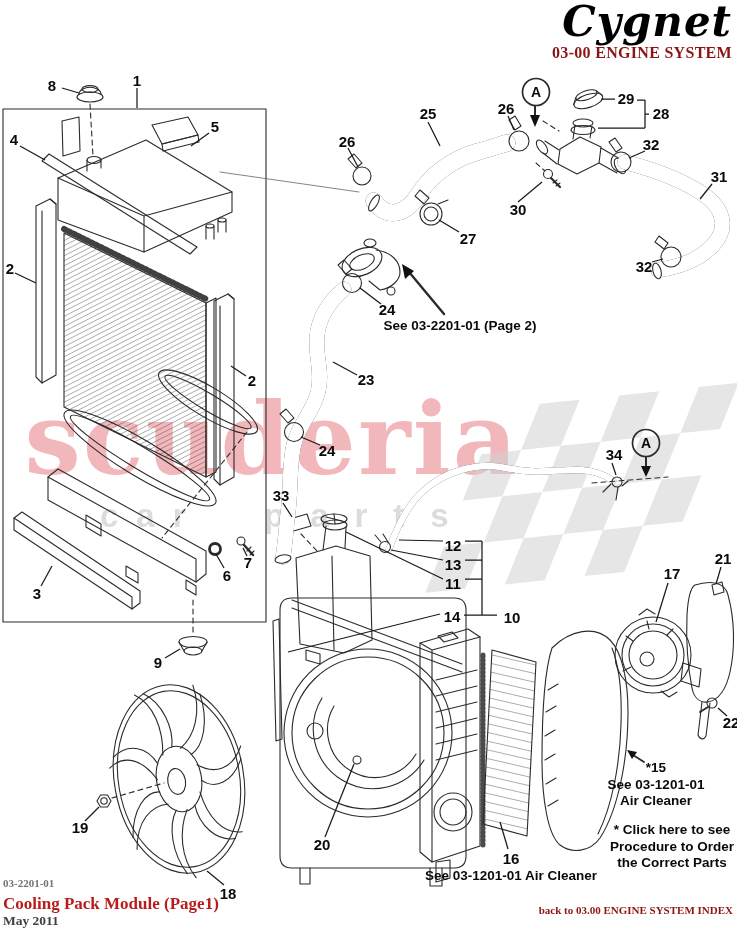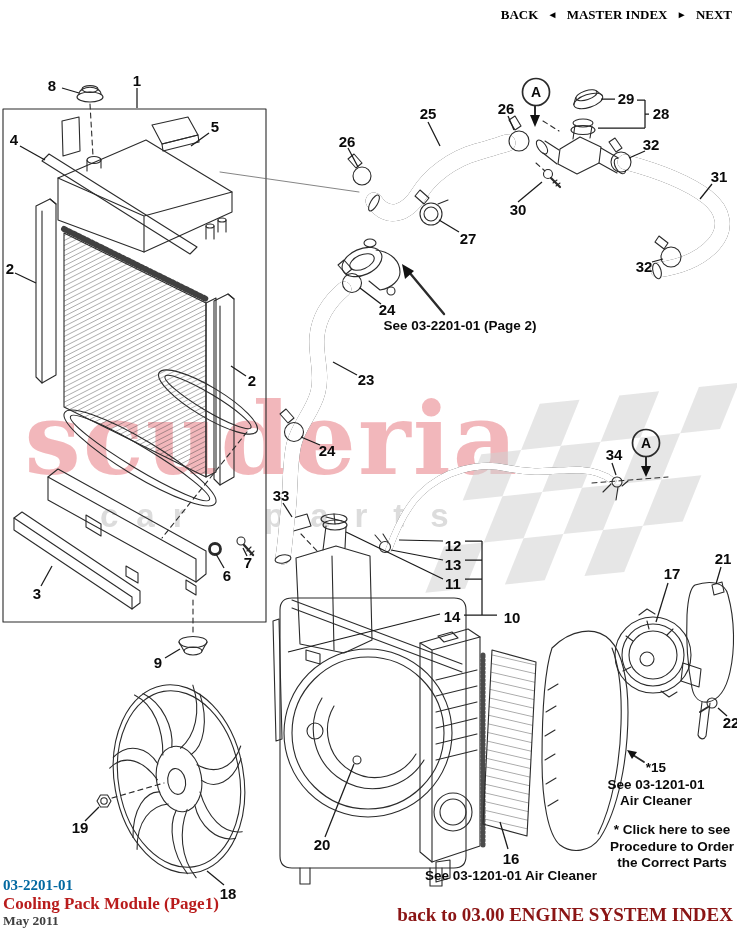--- a/index.html
+++ b/index.html
@@ -10,50 +10,45 @@
   .logo{font-family:"DejaVu Serif",serif;font-style:italic;font-weight:bold;
         font-size:42px;line-height:40px;color:#000;letter-spacing:1px;}
   .section{font-family:"Liberation Serif",serif;font-weight:bold;font-size:16px;
            color:#8b1515;margin-top:2px;letter-spacing:.3px;}
   .nav{font-family:"Liberation Serif",serif;font-weight:bold;font-size:13px;color:#000;
        margin-top:5px;}
   .nav span{margin-left:6px;cursor:pointer;}
   .nav .arr{font-size:10px;position:relative;top:-1px;}
   
   .doc{position:absolute;left:3px;top:877px;font-family:"Liberation Serif",serif;
-       font-weight:bold;font-size:15px;color:#0369a1;}
+       font-weight:bold;font-size:11px;color:#737373;}
   .ttl{position:absolute;left:3px;top:894px;font-family:"Liberation Serif",serif;
        font-weight:bold;font-size:17px;color:#b91c1c;}
   .date{position:absolute;left:3px;top:913px;font-family:"Liberation Serif",serif;
         font-weight:bold;font-size:13.5px;color:#404040;}
   .backlink{position:absolute;right:4px;top:904px;font-family:"Liberation Serif",serif;
-        font-weight:bold;font-size:19px;color:#8b1515;cursor:pointer;}
+        font-weight:bold;font-size:11px;color:#8b1515;cursor:pointer;}
   
   svg{position:absolute;left:0;top:0;}
   .ln{fill:none;stroke:#2b2b2b;stroke-width:1.1;stroke-linecap:round;stroke-linejoin:round;}
   .ld{fill:none;stroke:#1a1a1a;stroke-width:1.25;}
   .dash{stroke-dasharray:5 4;}
   .callout{font:bold 15px "Liberation Sans",sans-serif;fill:#0a0a0a;text-anchor:middle;}
   .note{font:bold 13.5px "Liberation Sans",sans-serif;fill:#0a0a0a;text-anchor:middle;}
   .amark{font:bold 14px "Liberation Sans",sans-serif;fill:#0a0a0a;text-anchor:middle;}
   .wm-brand{font-family:"DejaVu Serif",serif;font-weight:bold;font-size:100px;
             letter-spacing:2px;text-anchor:middle;}
   .wm-letters{font-family:"Liberation Sans",sans-serif;font-weight:bold;font-size:33px;}
 </style>
 </head>
 <body>
 
 <div class="hdr">
-  <div class="nav">
-    <span>BACK</span>
-    <span class="arr">◄</span>
-    <span>MASTER INDEX</span>
-    <span class="arr">►</span>
-    <span>NEXT</span>
-  </div>
+  <div class="logo">Cygnet</div>
+  <div class="section">03-00 ENGINE SYSTEM</div>
 </div>
 
 <svg width="737" height="928" viewBox="0 0 737 928">
   <defs>
     <pattern id="fins" width="4.5" height="6" patternUnits="userSpaceOnUse" patternTransform="rotate(63)">
       <line x1="0" y1="0" x2="0" y2="6" stroke="#3c3c3c" stroke-width="0.8"></line>
     </pattern>
     <pattern id="ribs" width="7" height="8.5" patternUnits="userSpaceOnUse" patternTransform="rotate(13)">
       <line x1="0" y1="0" x2="7" y2="0" stroke="#474747" stroke-width="0.9"></line>
     </pattern>

